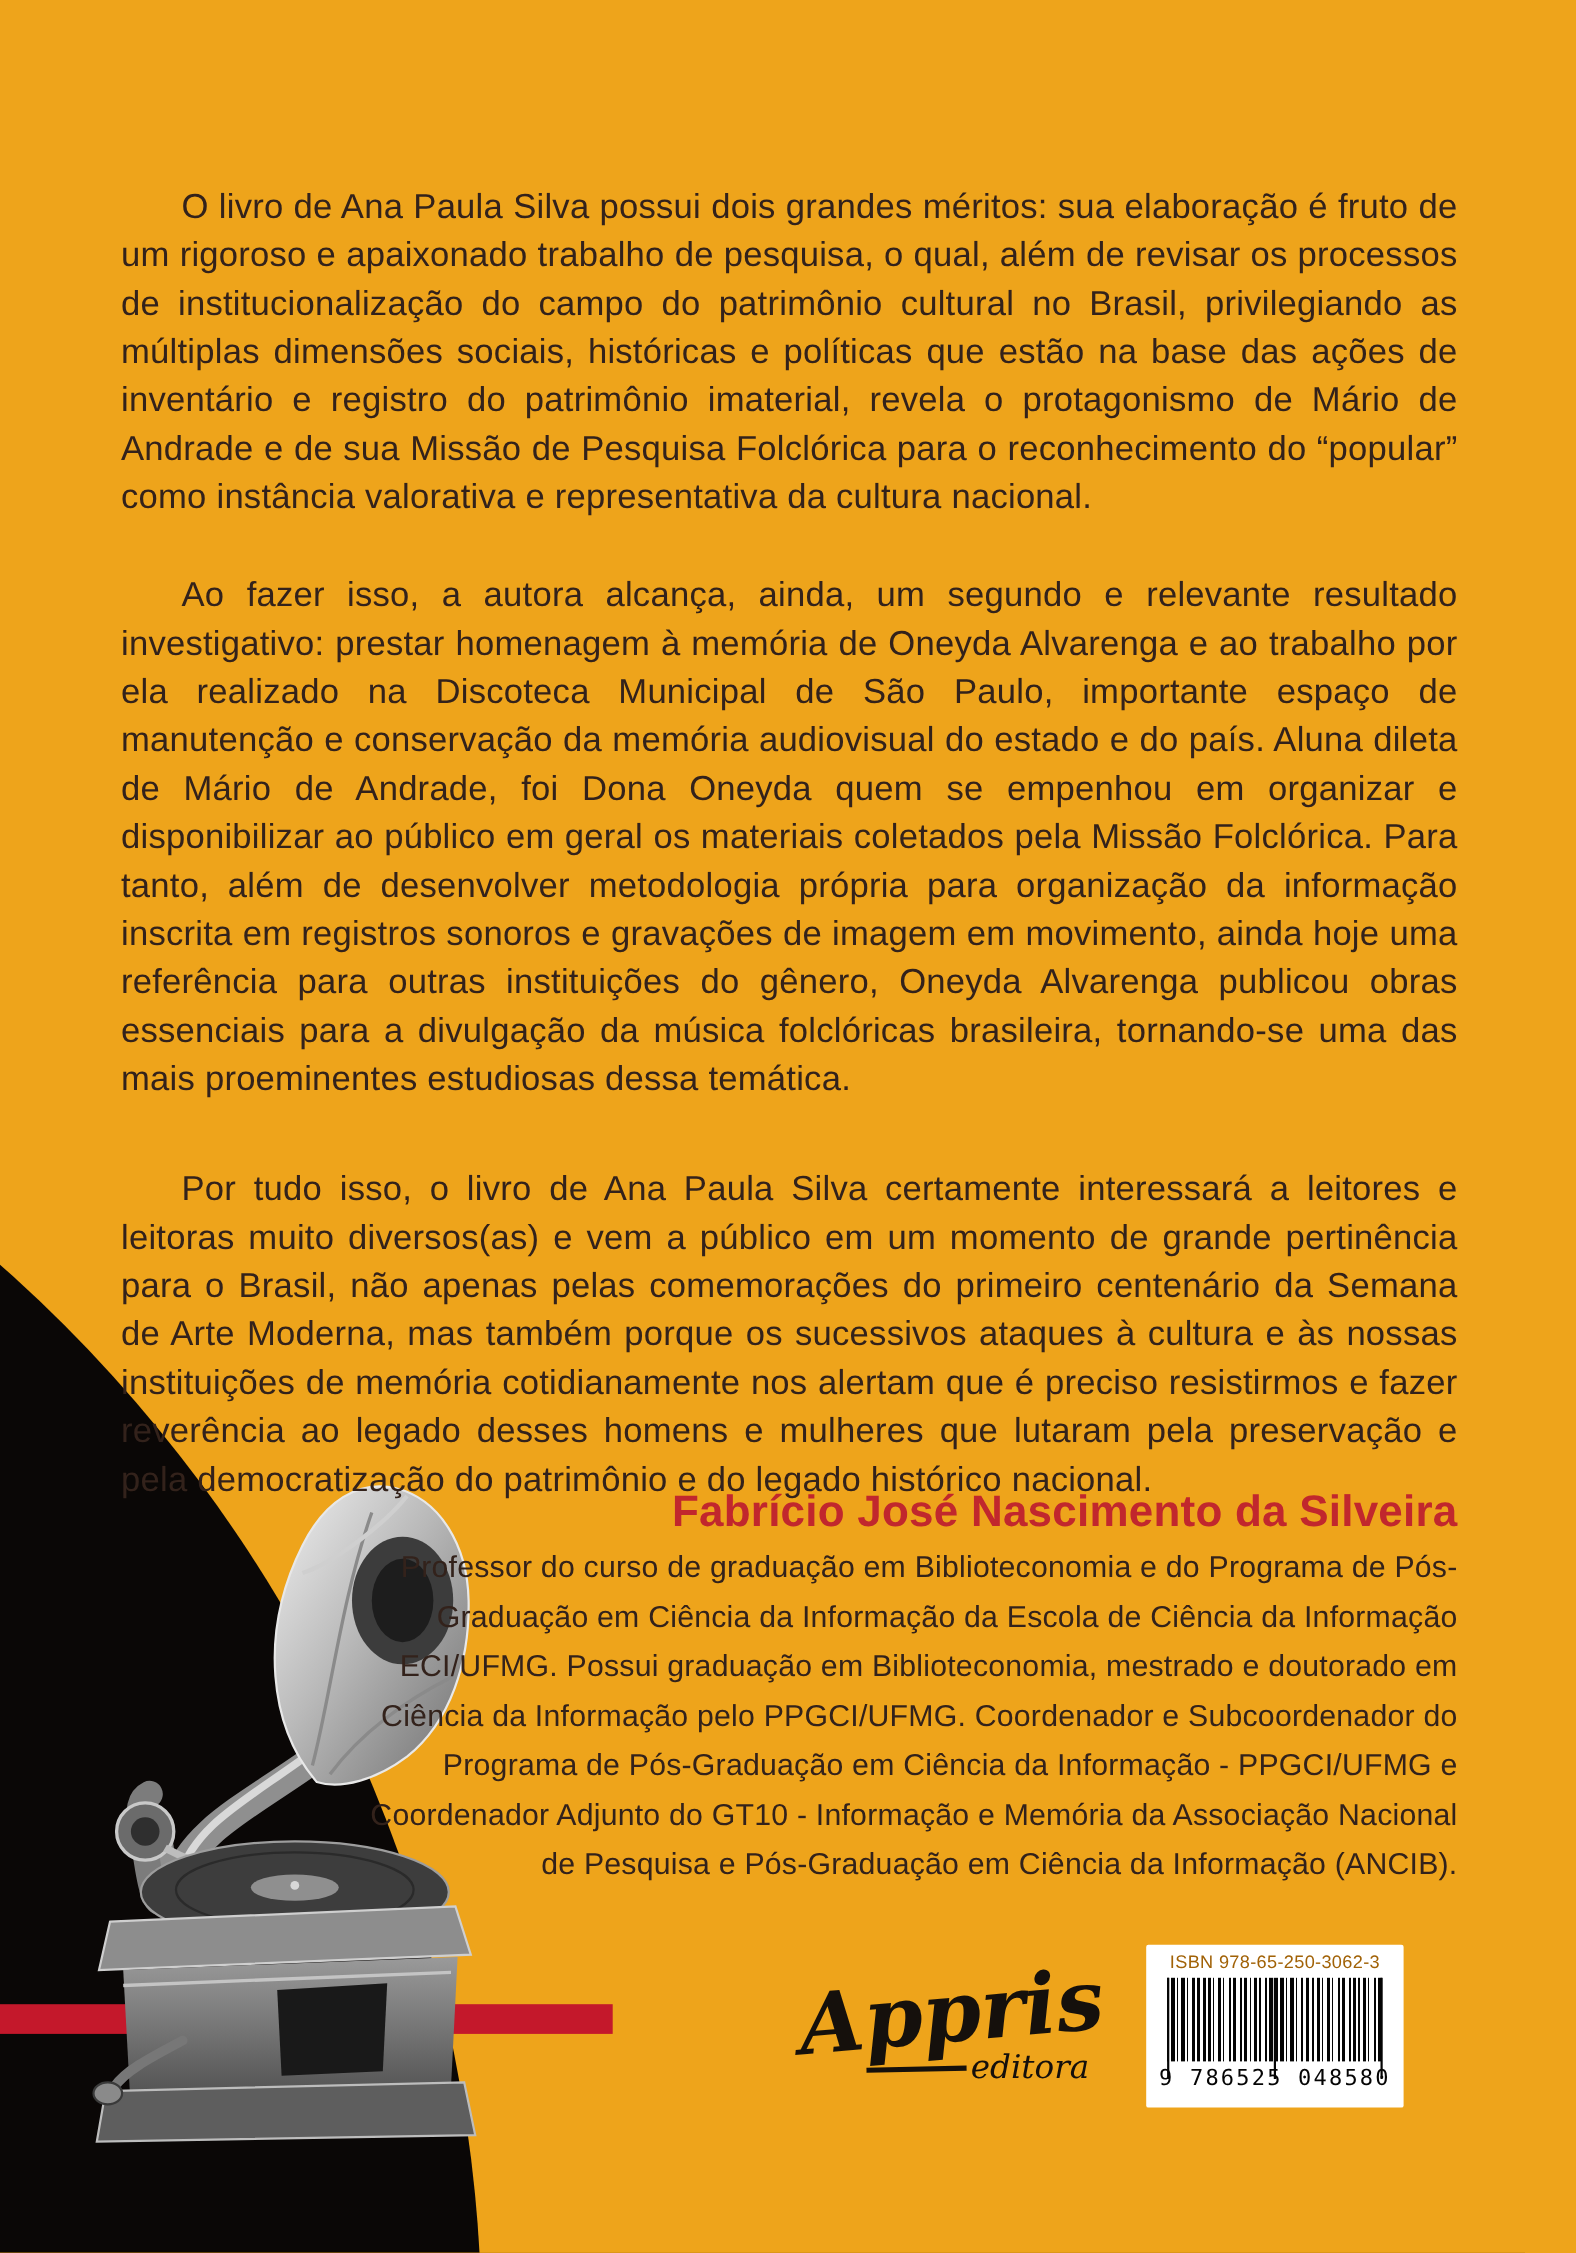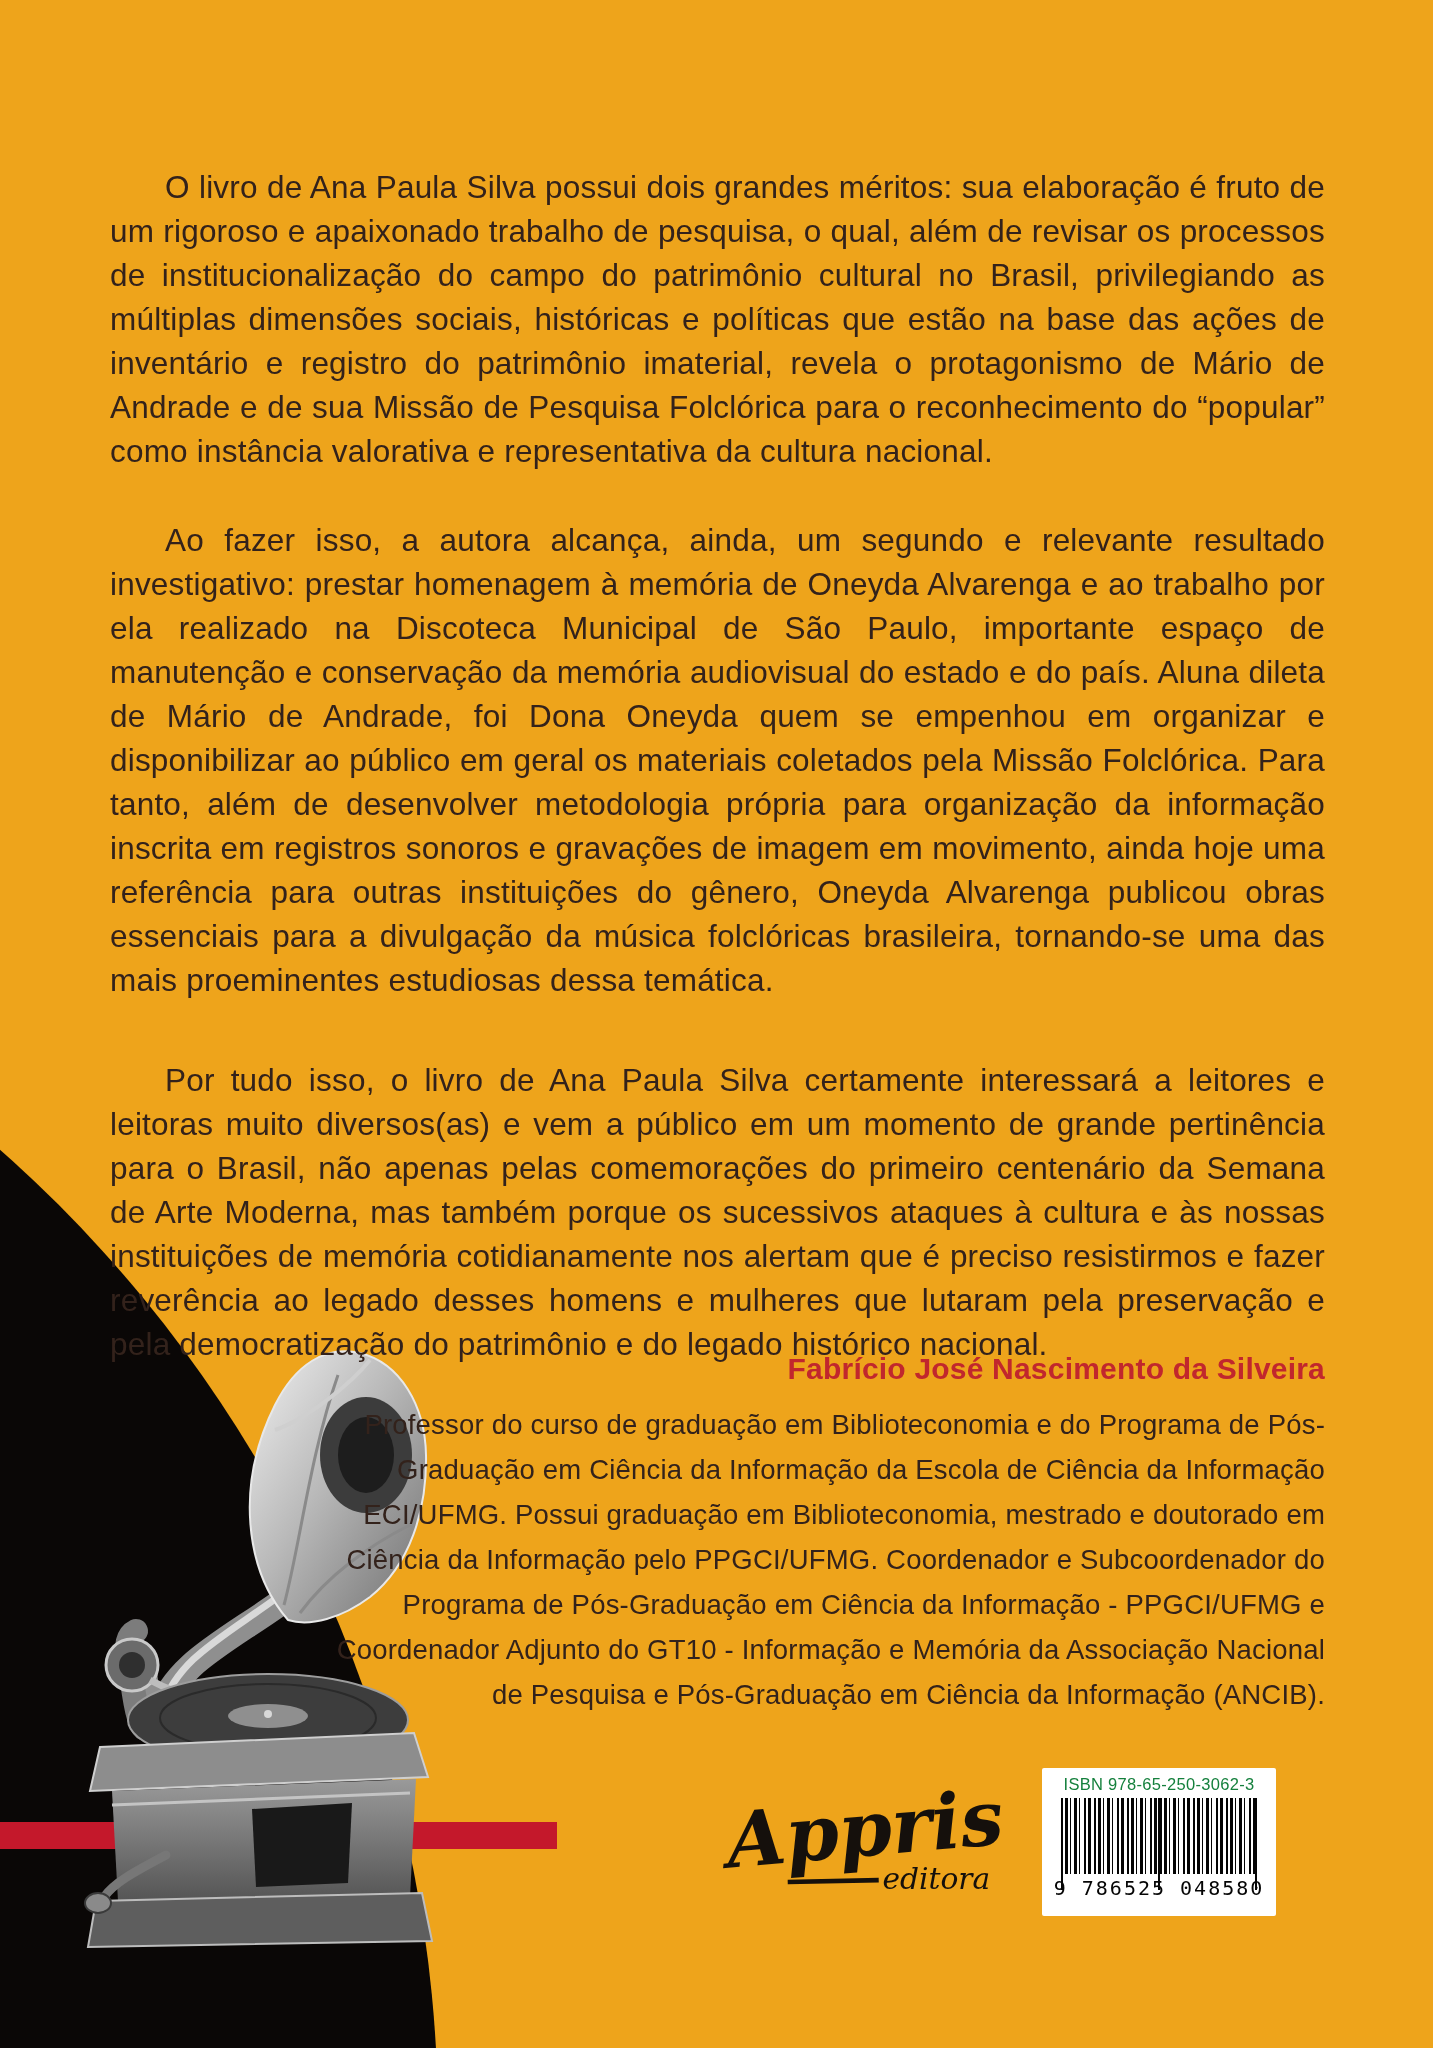--- a/index.html
+++ b/index.html
@@ -27,21 +27,21 @@
     position:absolute; left:110px; width:1215px;
     font-size:31.5px; line-height:44px; color:#33221b;
     text-align:justify; text-indent:55px; letter-spacing:0.2px;
   }
   .p1 { top:133px; }
   .p2 { top:486px; }
   .p3 { top:1026px; }
 
   .author-name {
     position:absolute; right:108px; top:1352px; width:900px;
-    text-align:right; font-size:30px; font-weight:bold; color:#c1272d;
+    text-align:right; font-size:40px; font-weight:bold; color:#c1272d;
     letter-spacing:0.2px;
   }
   .author-bio {
     position:absolute; right:108px; top:1392px; width:1000px;
     text-align:right; font-size:27.5px; line-height:45px; color:#33221b;
     letter-spacing:0.2px;
     margin-top:10px;
   }
 
   
@@ -50,21 +50,21 @@
   
   .logo { position:absolute; left:722px; top:1778px; width:280px; height:130px; }
 
   
   .barcode-box {
     position:absolute; left:1042px; top:1768px; width:234px; height:148px;
     background:#ffffff; border-radius:2px;
   }
   .isbn-label {
     position:absolute; top:7px; left:0; width:100%;
-    text-align:center; font-size:16.5px; color:#15803d; letter-spacing:0.3px;
+    text-align:center; font-size:16.5px; color:#a16207; letter-spacing:0.3px;
   }
   .bars {
     position:absolute; left:19px; top:30px; width:196px; height:76px;
     background:repeating-linear-gradient(90deg,
       #050505 0 2px, #fff 2px 4px, #050505 4px 7px, #fff 7px 9px,
       #050505 9px 10px, #fff 10px 13px, #050505 13px 16px, #fff 16px 18px,
       #050505 18px 19px, #fff 19px 23px, #050505 23px 25px, #fff 25px 27px,
       #050505 27px 30px, #fff 30px 33px);
   }
   .guard { position:absolute; top:30px; width:2px; height:92px; background:#050505; }

